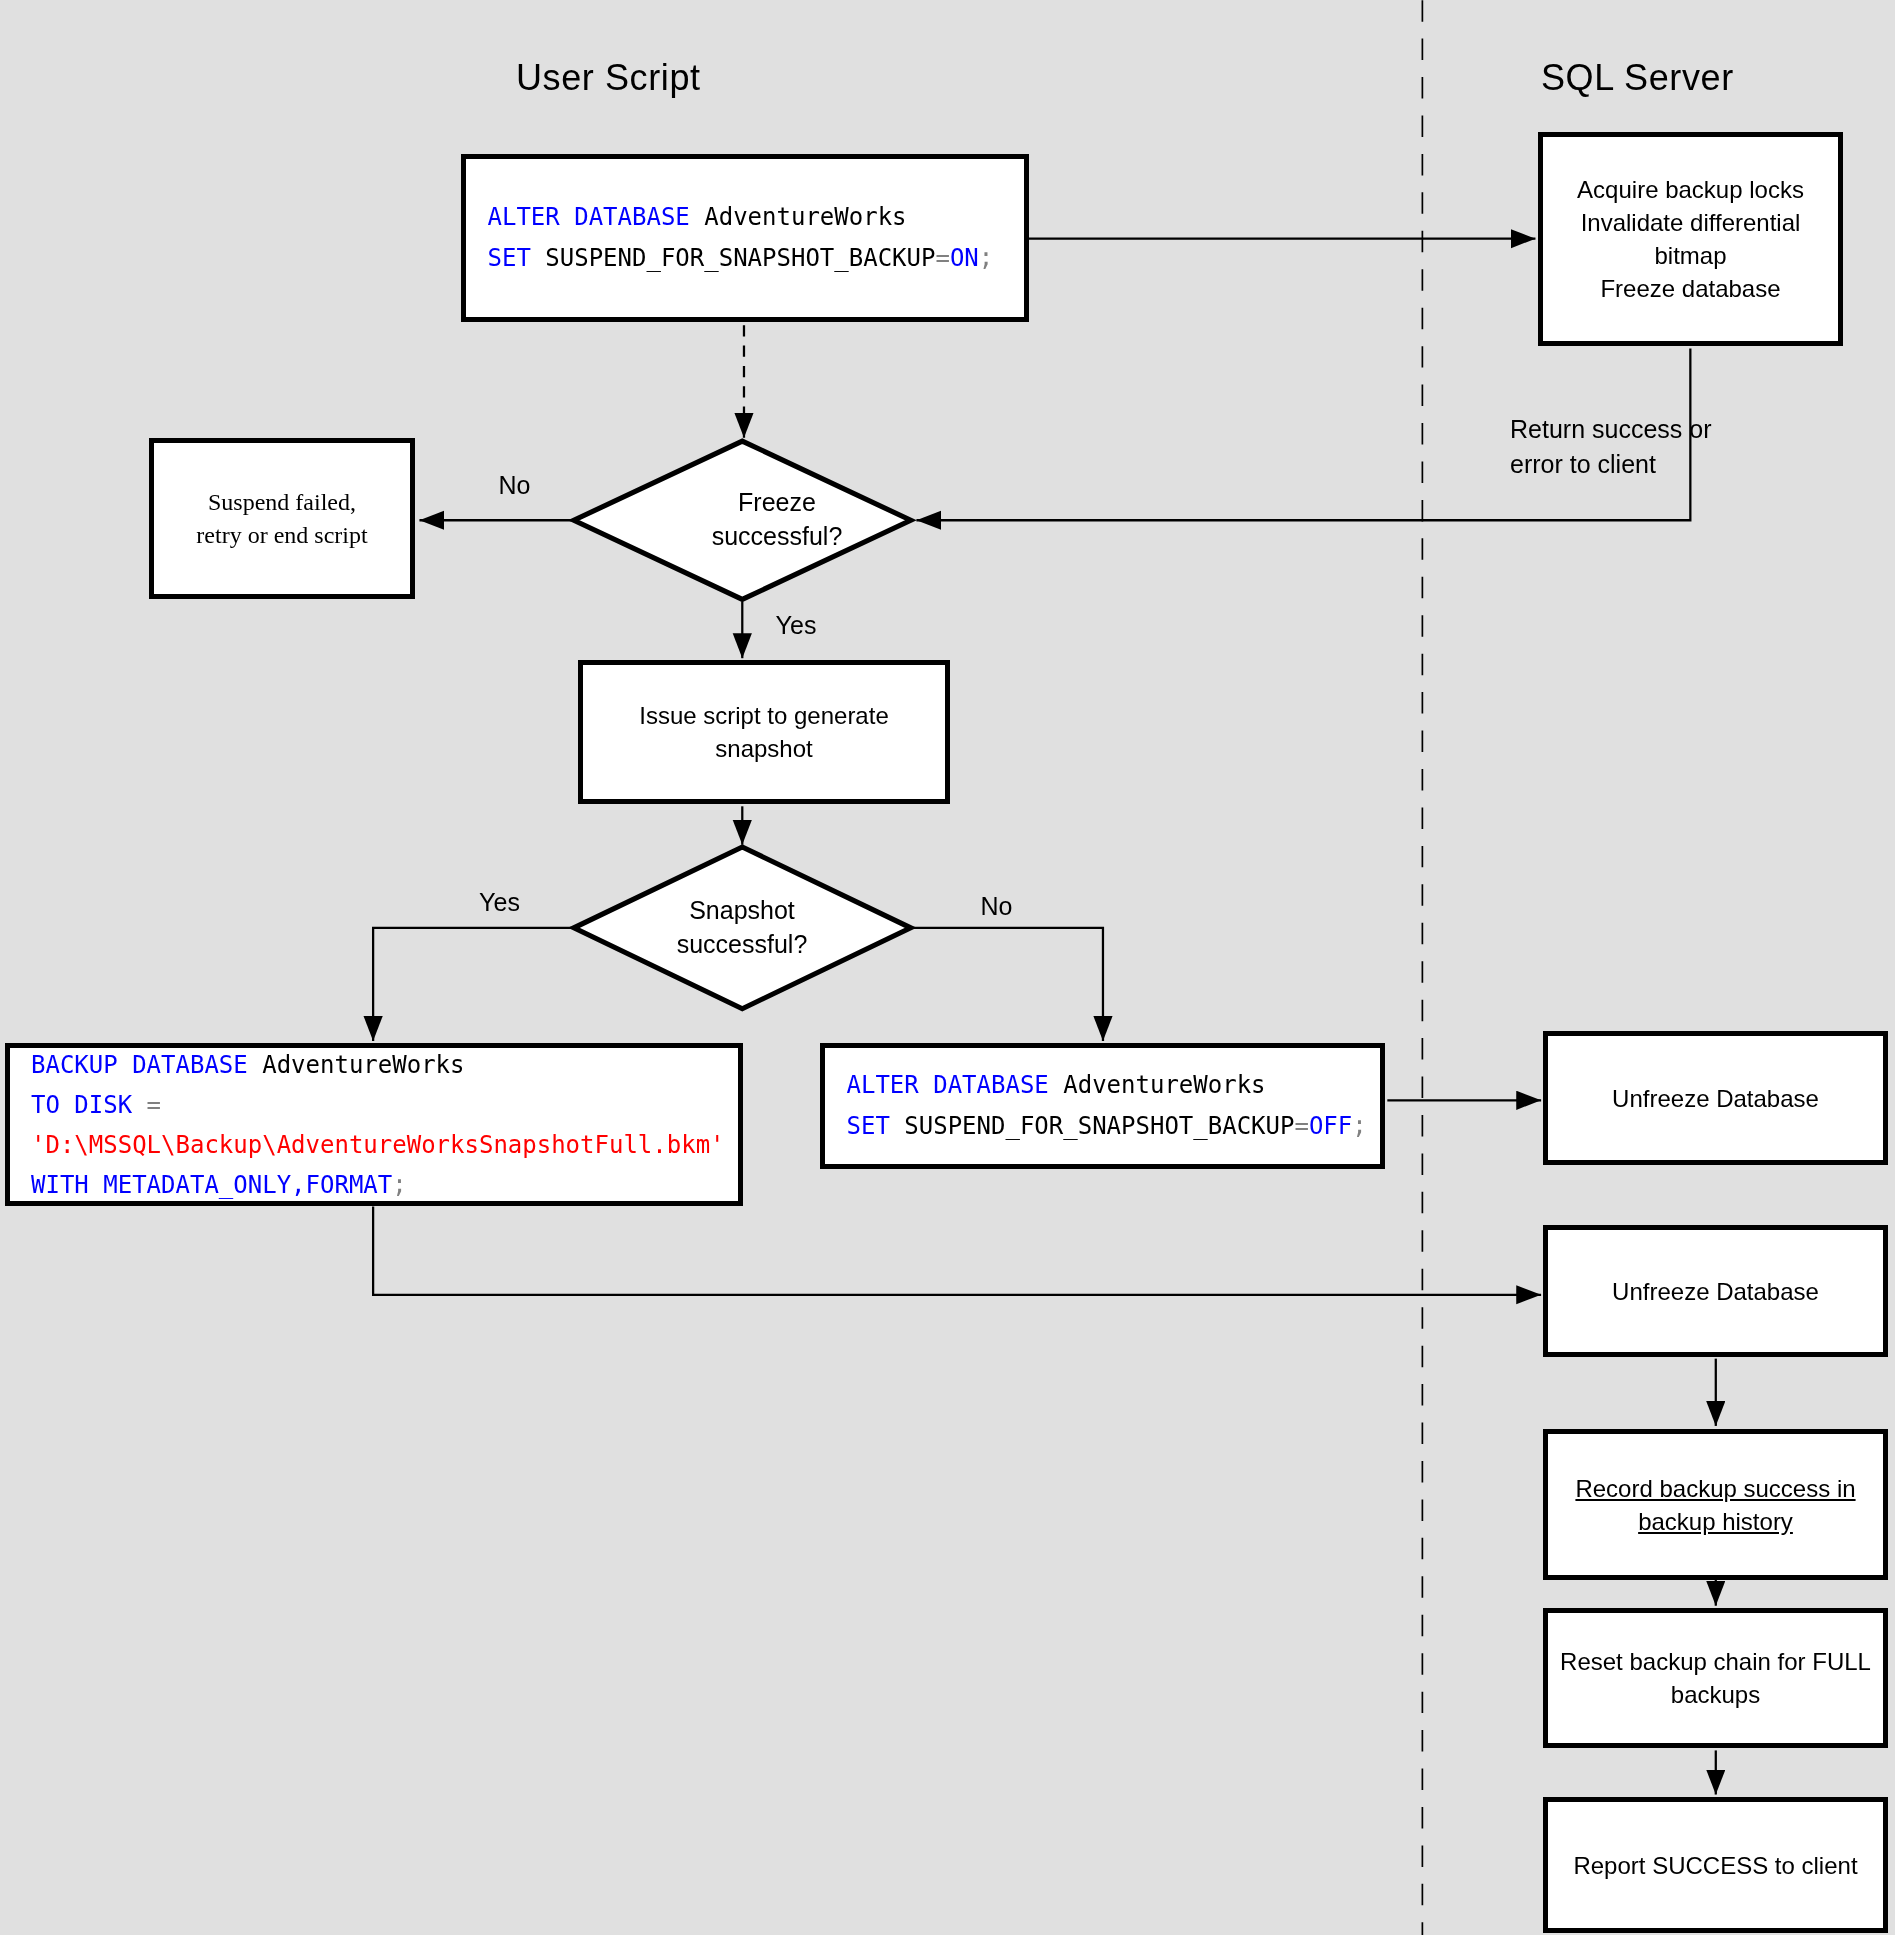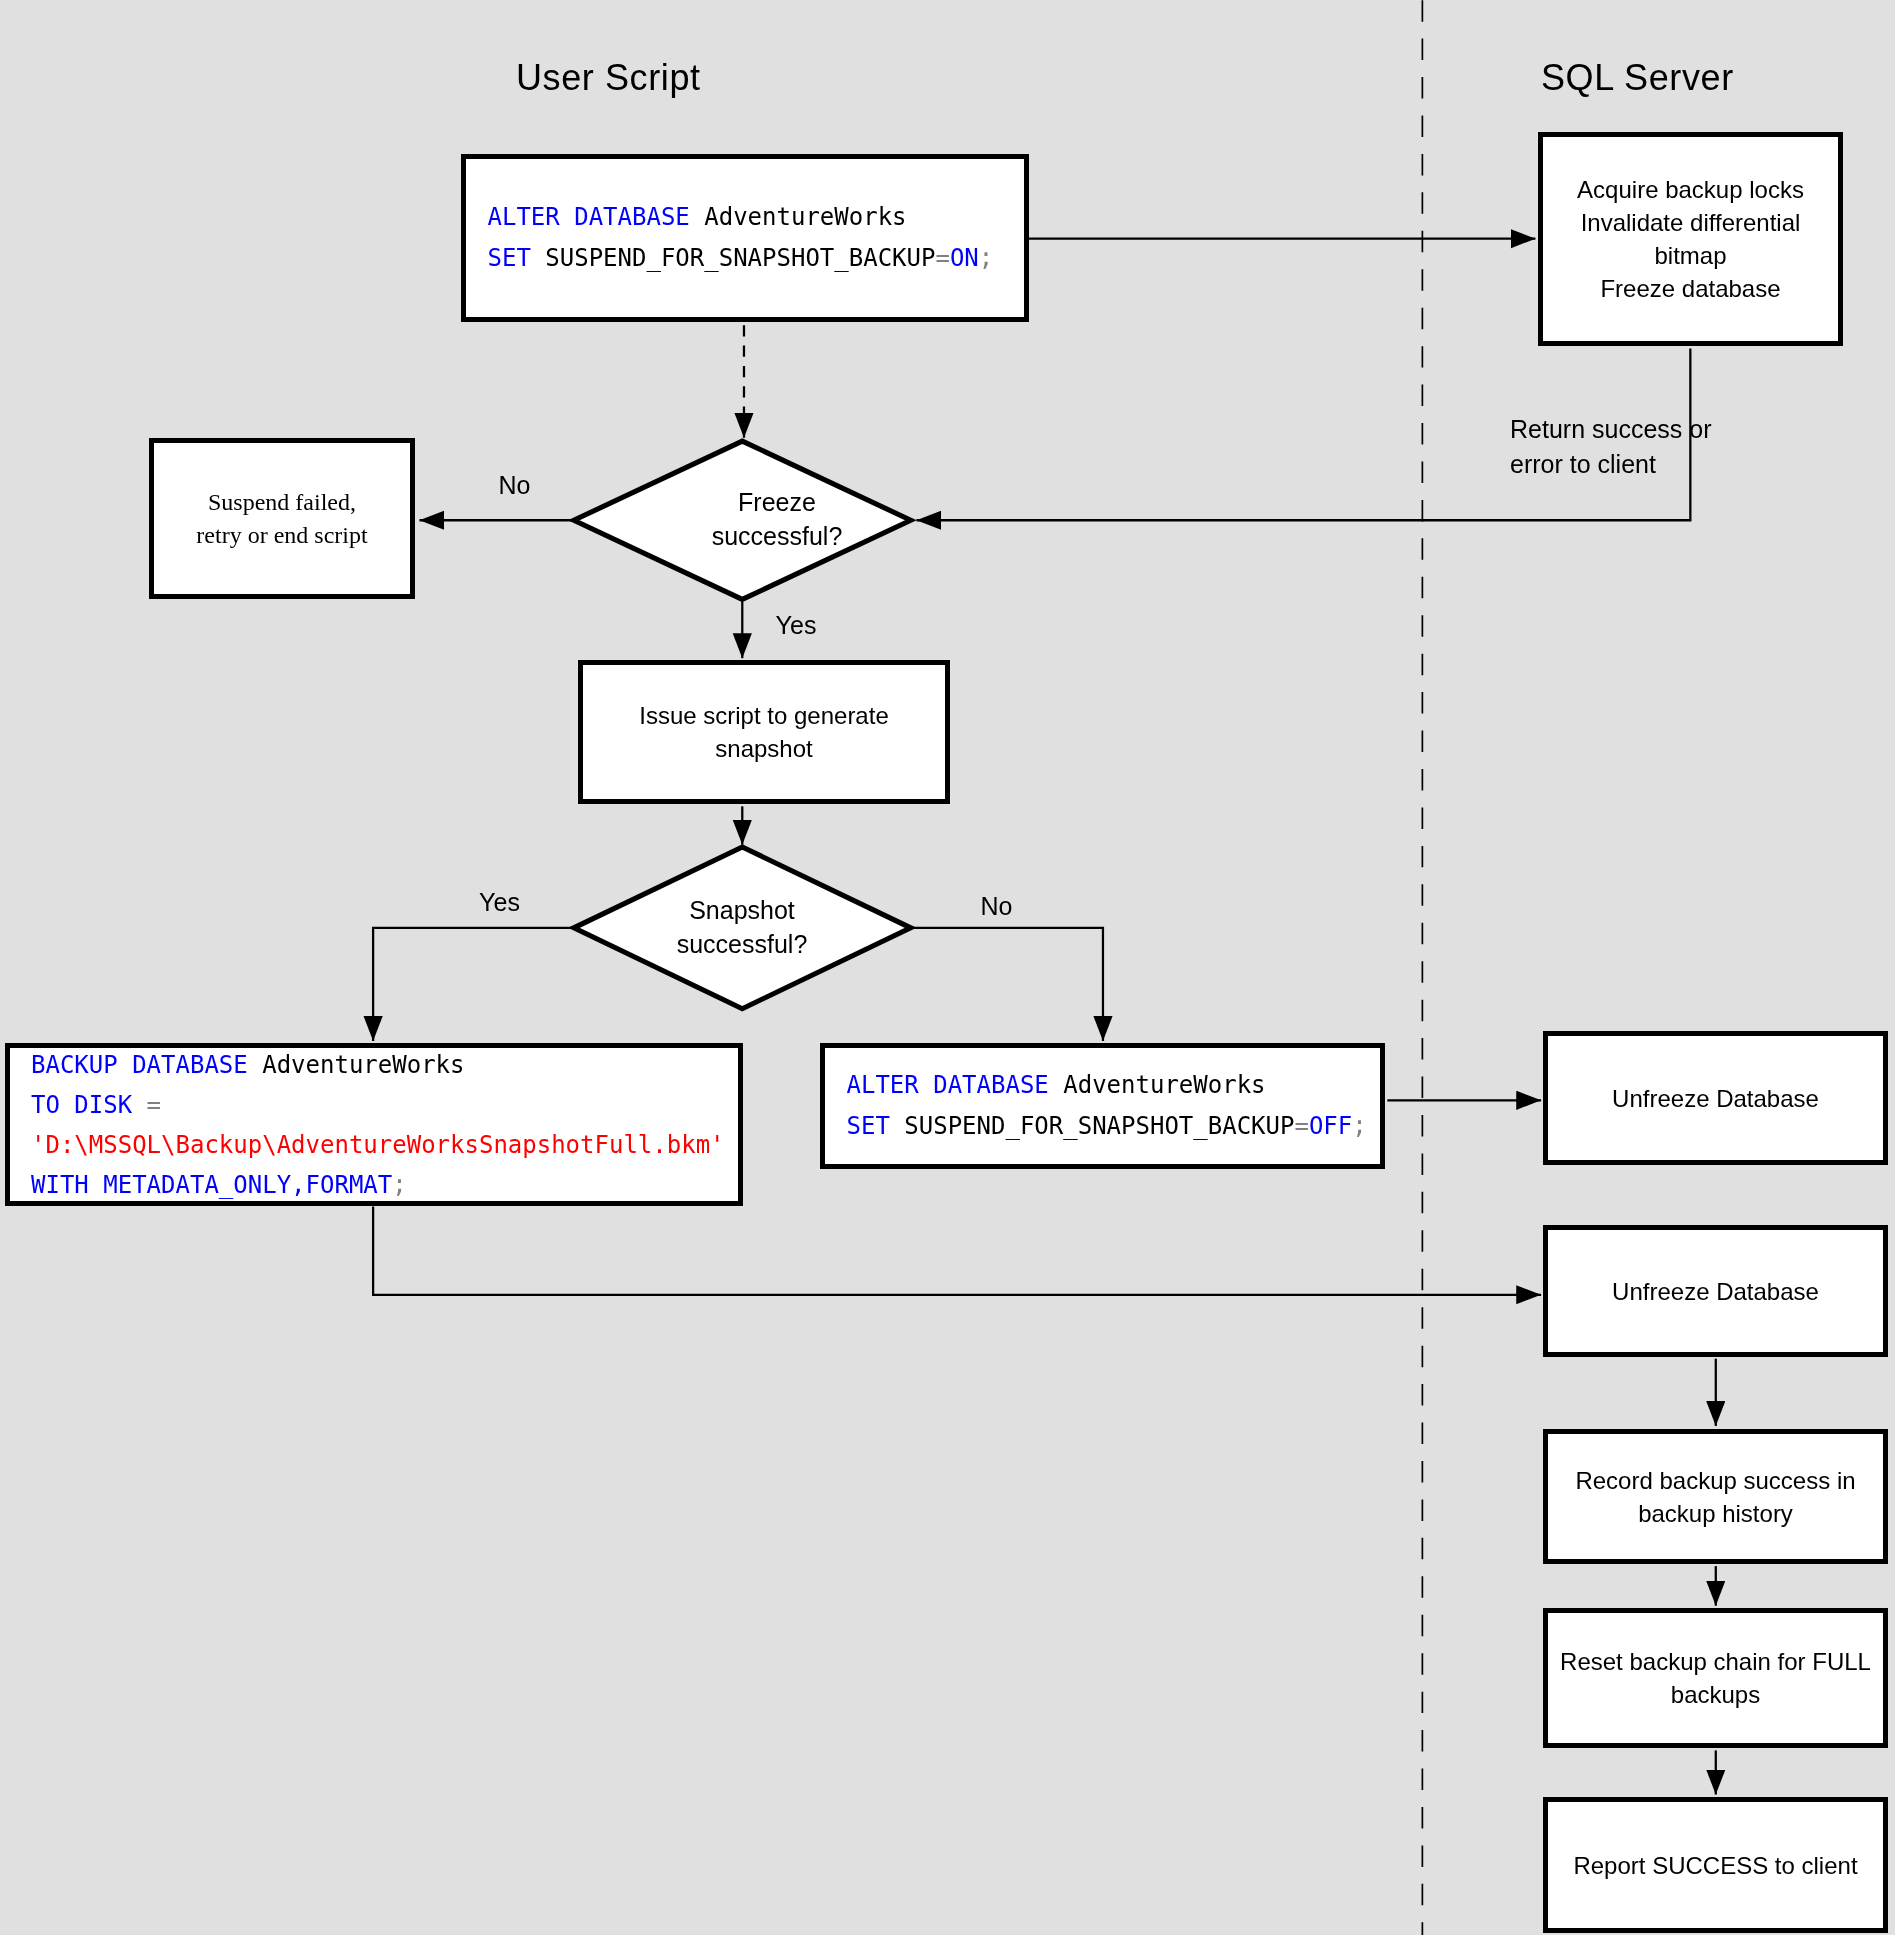--- a/index.html
+++ b/index.html
@@ -124,21 +124,21 @@
   </div>
 
   <div class="node" style="left:1543px;top:1031px;width:345px;height:134px;">
     <div class="nline">Unfreeze Database</div>
   </div>
 
   <div class="node" style="left:1543px;top:1225px;width:345px;height:132px;">
     <div class="nline">Unfreeze Database</div>
   </div>
 
-  <div class="node" style="left:1543px;top:1429px;width:345px;height:135px;">
+  <div class="node" style="left:1543px;top:1429px;width:345px;height:151px;text-decoration:underline;">
     <div class="nline">Record backup success in</div>
     <div class="nline">backup history</div>
   </div>
 
   <div class="node" style="left:1543px;top:1608px;width:345px;height:140px;">
     <div class="nline">Reset backup chain for FULL</div>
     <div class="nline">backups</div>
   </div>
 
   <div class="node" style="left:1543px;top:1797px;width:345px;height:136px;">

